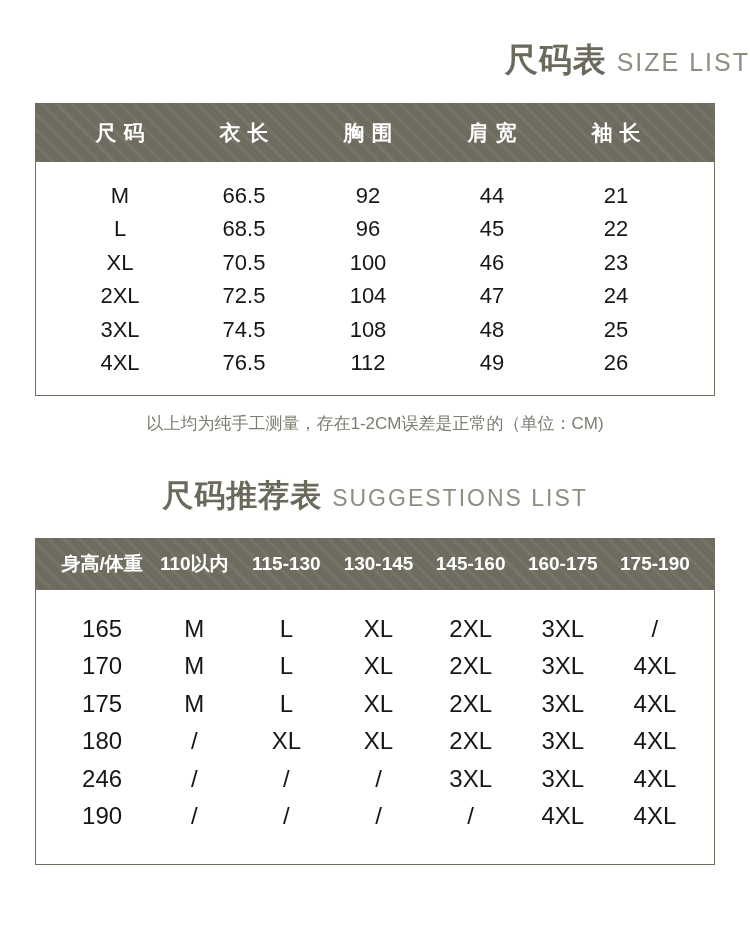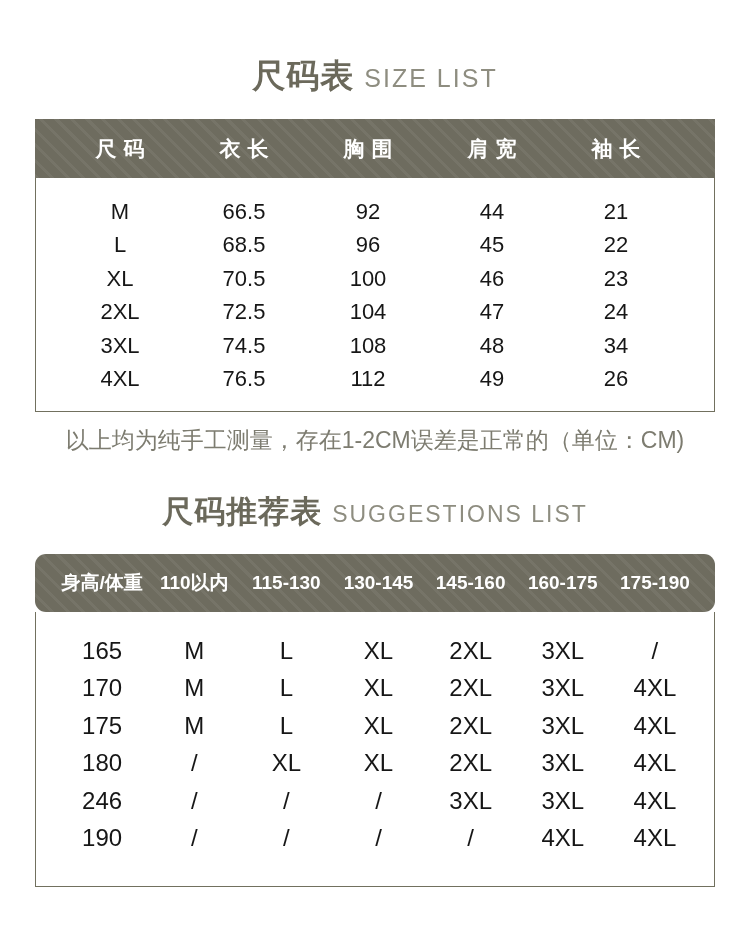--- a/index.html
+++ b/index.html
@@ -13,21 +13,21 @@
     height: 936px;
     background: #ffffff;
     font-family: "Liberation Sans", sans-serif;
     overflow: hidden;
   }
   .title-row {
     text-align: center;
     line-height: 40px;
     white-space: nowrap;
   }
-  .title-row.first { padding-top: 56px; }
+  .title-row.first { padding-top: 40px; text-align: right; }
   .title-row.second { margin-top: 40px; }
   .t-cn {
     font-weight: bold;
     color: #6b695b;
     vertical-align: baseline;
   }
   .first .t-cn { font-size: 33px; letter-spacing: 1px; }
   .second .t-cn { font-size: 31px; letter-spacing: 1px; }
   .t-en {
     color: #8e8d80;
@@ -84,37 +84,36 @@
   .t1 .tbody {
     padding: 17px 36px 15px 22px;
   }
   .t1 .row {
     height: 33.5px;
     font-size: 22px;
   }
 
   
   .t2 .thead {
-    height: 58px;
+    height: 52px;
     padding: 0 14px 0 21px;
     font-size: 19px;
-    border-radius: 11px;
   }
   .t2 .tbody {
     padding: 20px 13px 29px 20px;
   }
   .t2 .row {
     height: 37.5px;
     font-size: 24px;
   }
 
   .note {
     margin-top: 16px;
     text-align: center;
-    font-size: 23px;
+    font-size: 17px;
     line-height: 24px;
     color: #7d7c70;
   }
 </style>
 </head>
 <body>
 
 <div class="page">
 
   <div class="title-row first">
@@ -156,21 +155,21 @@
           <div class="cell">72.5</div>
           <div class="cell">104</div>
           <div class="cell">47</div>
           <div class="cell">24</div>
         </div>
         <div class="row">
           <div class="cell">3XL</div>
           <div class="cell">74.5</div>
           <div class="cell">108</div>
           <div class="cell">48</div>
-          <div class="cell">34</div>
+          <div class="cell">25</div>
         </div>
         <div class="row">
           <div class="cell">4XL</div>
           <div class="cell">76.5</div>
           <div class="cell">112</div>
           <div class="cell">49</div>
           <div class="cell">26</div>
         </div>
       </div>
   </div>

